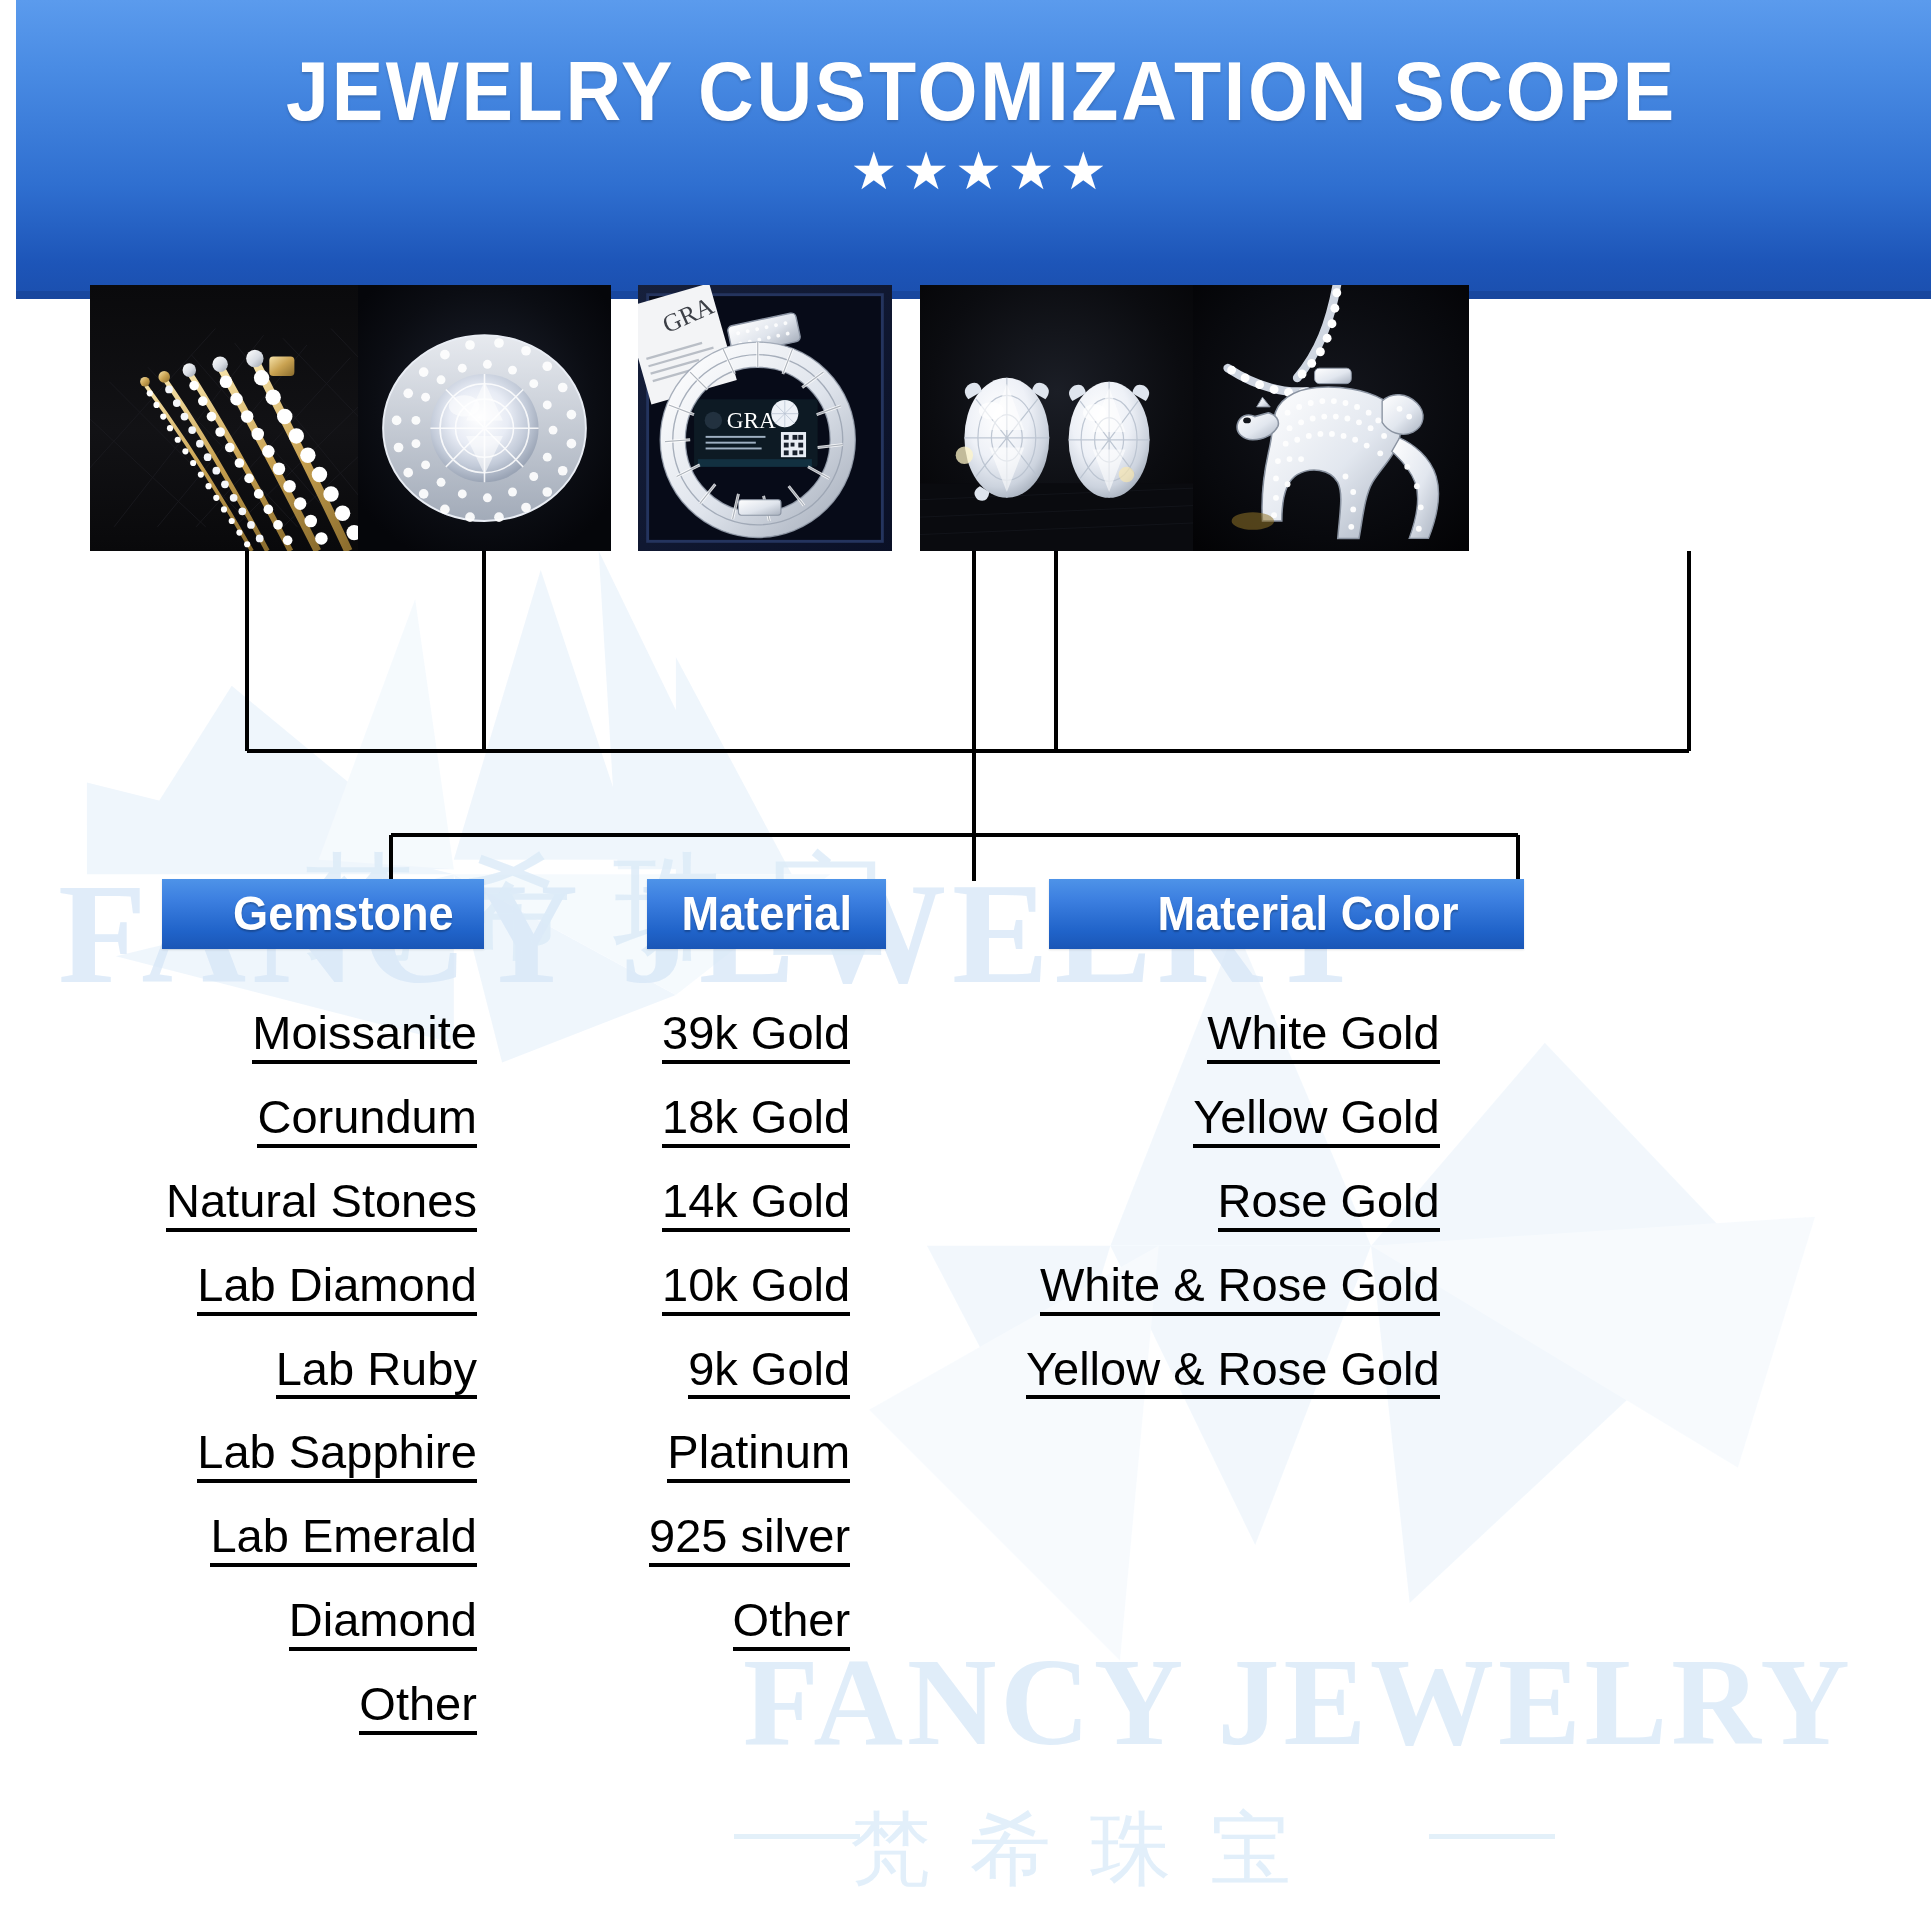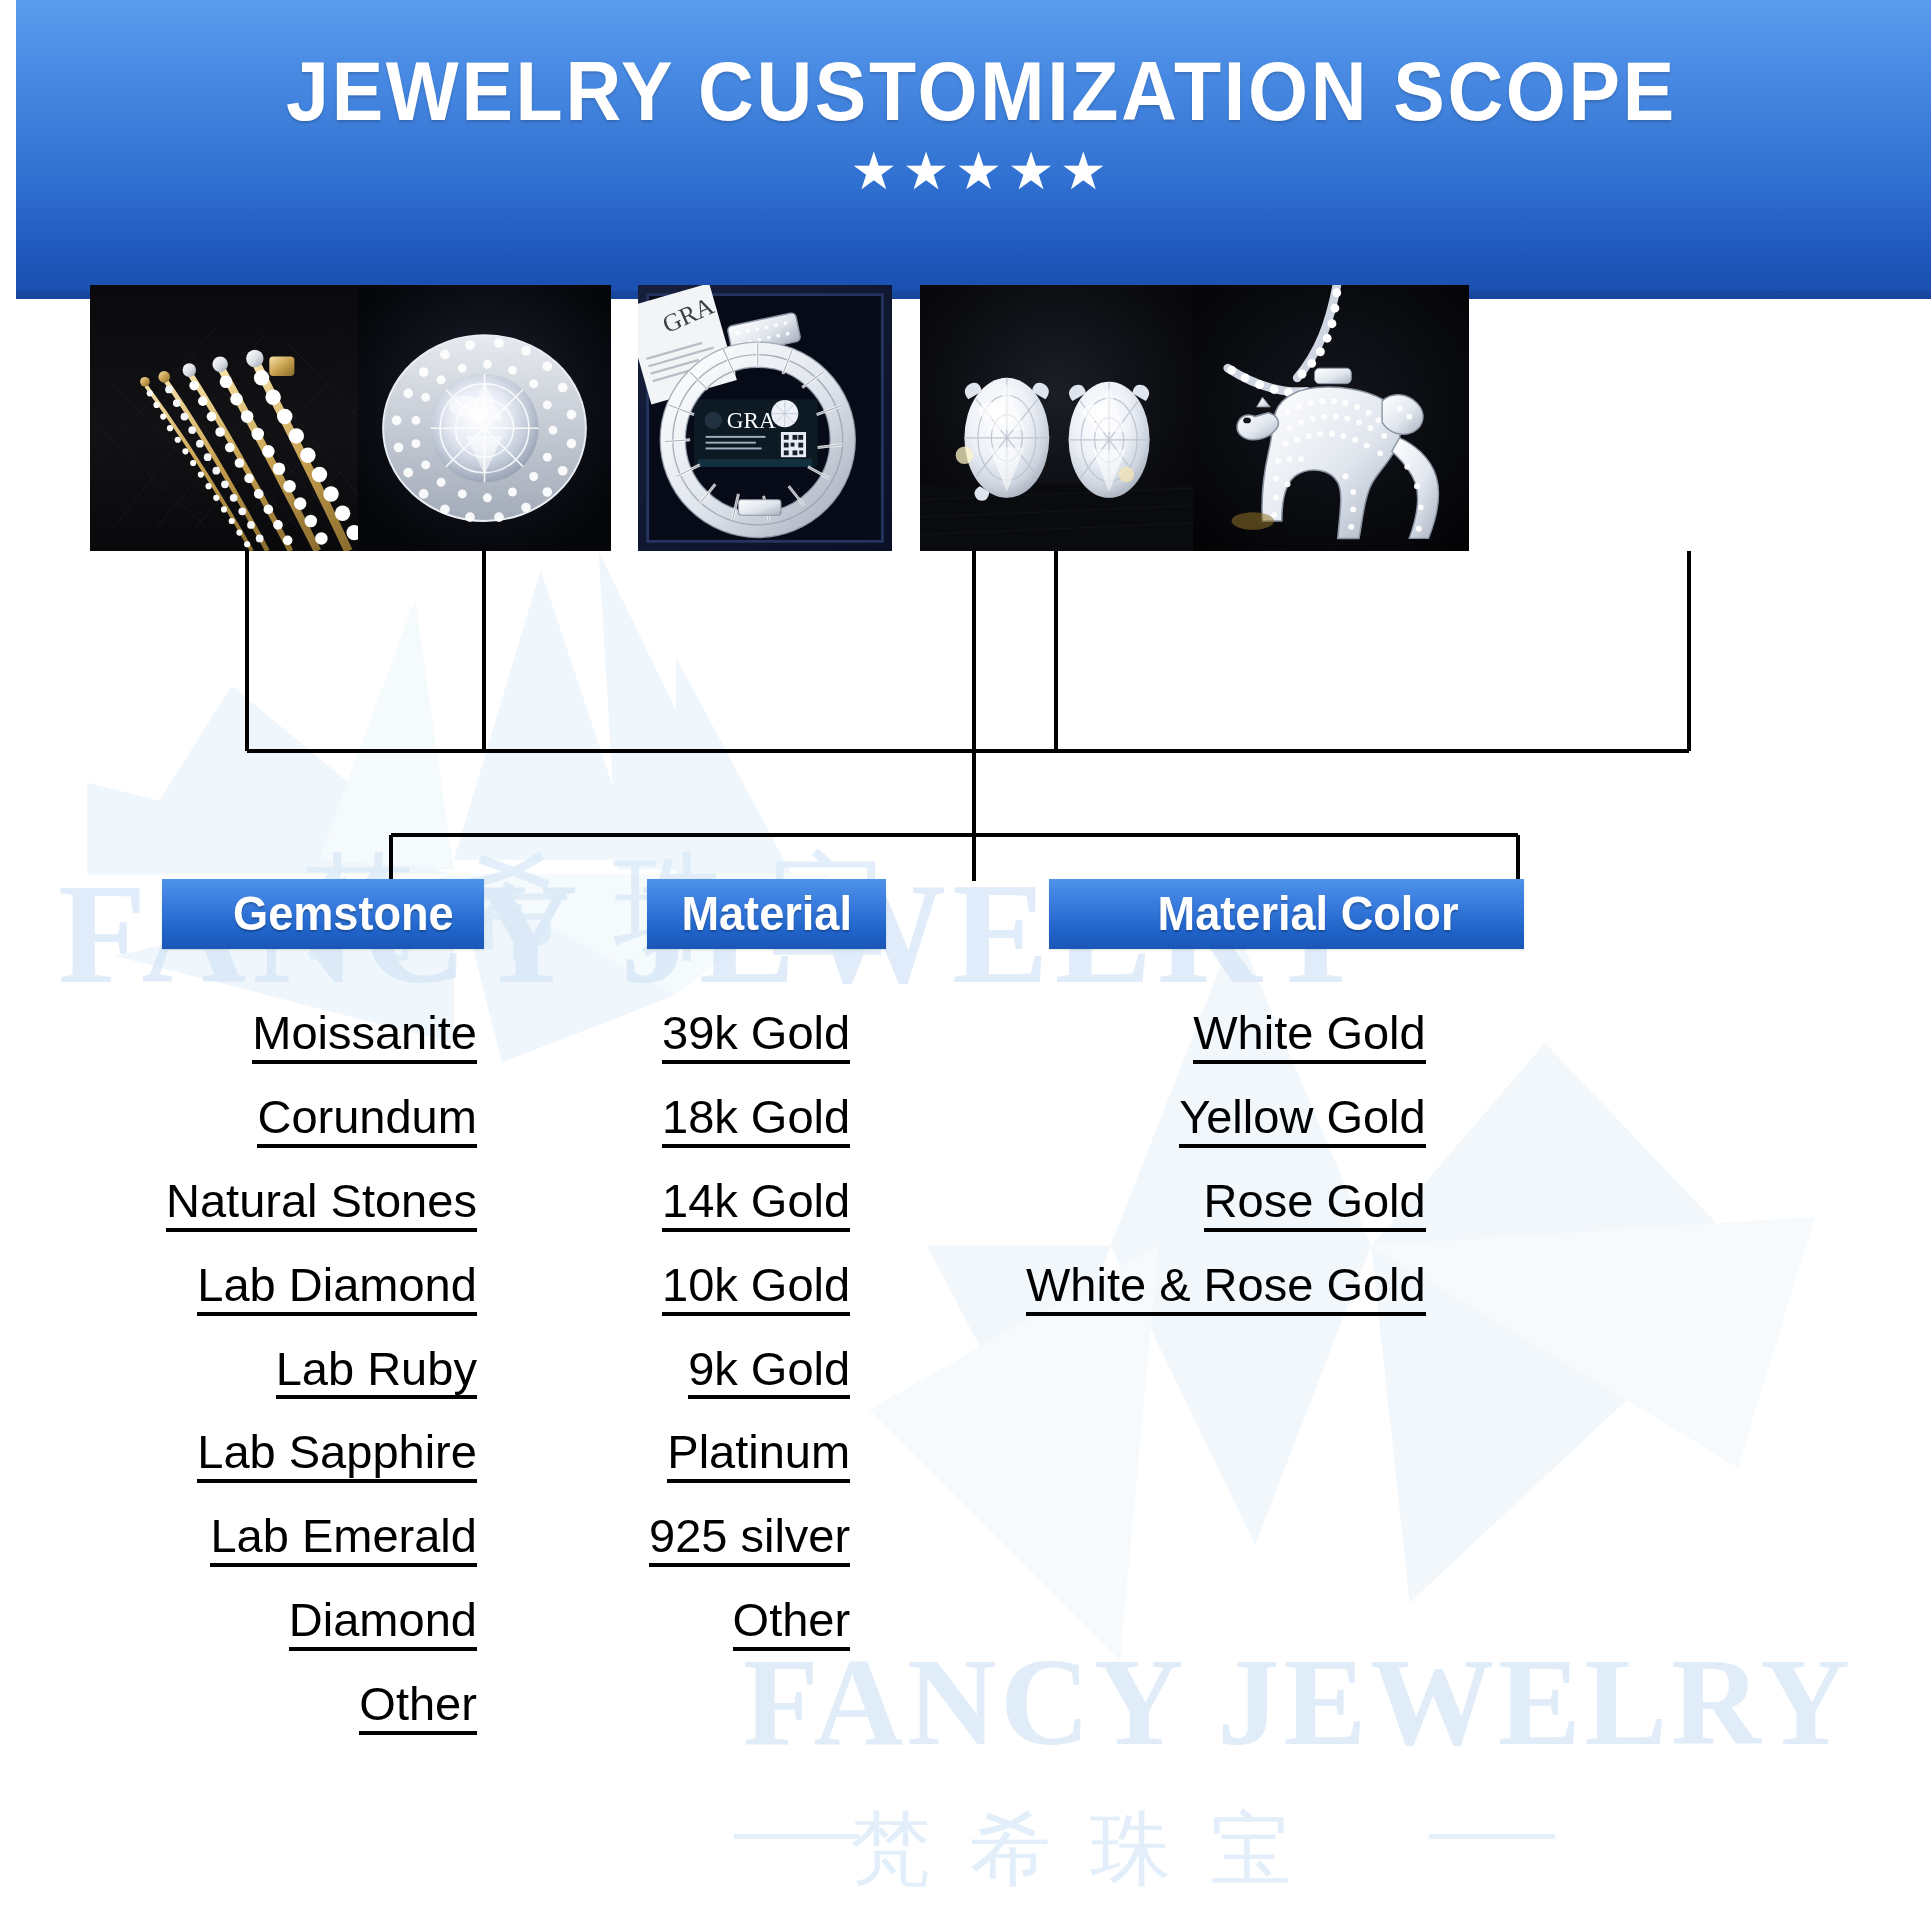--- a/index.html
+++ b/index.html
@@ -684,14 +684,15 @@
   <div class="option-item"><span class="txt">Platinum</span></div>
   <div class="option-item"><span class="txt">925 silver</span></div>
   <div class="option-item"><span class="txt">Other</span></div>
 </div>
 
 <div class="option-list" id="list-material-color">
   <div class="option-item"><span class="txt">White Gold</span></div>
   <div class="option-item"><span class="txt">Yellow Gold</span></div>
   <div class="option-item"><span class="txt">Rose Gold</span></div>
   <div class="option-item"><span class="txt">White &amp; Rose Gold</span></div>
+  <div class="option-item"><span class="txt">Yellow &amp; Rose Gold</span></div>
 </div>
 
 
 </body></html>

